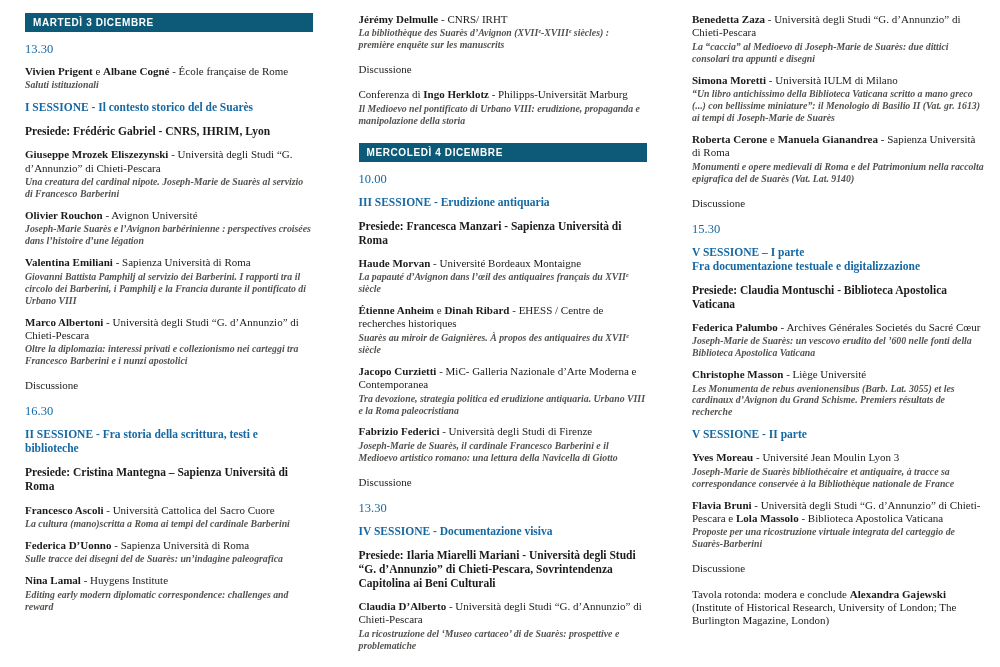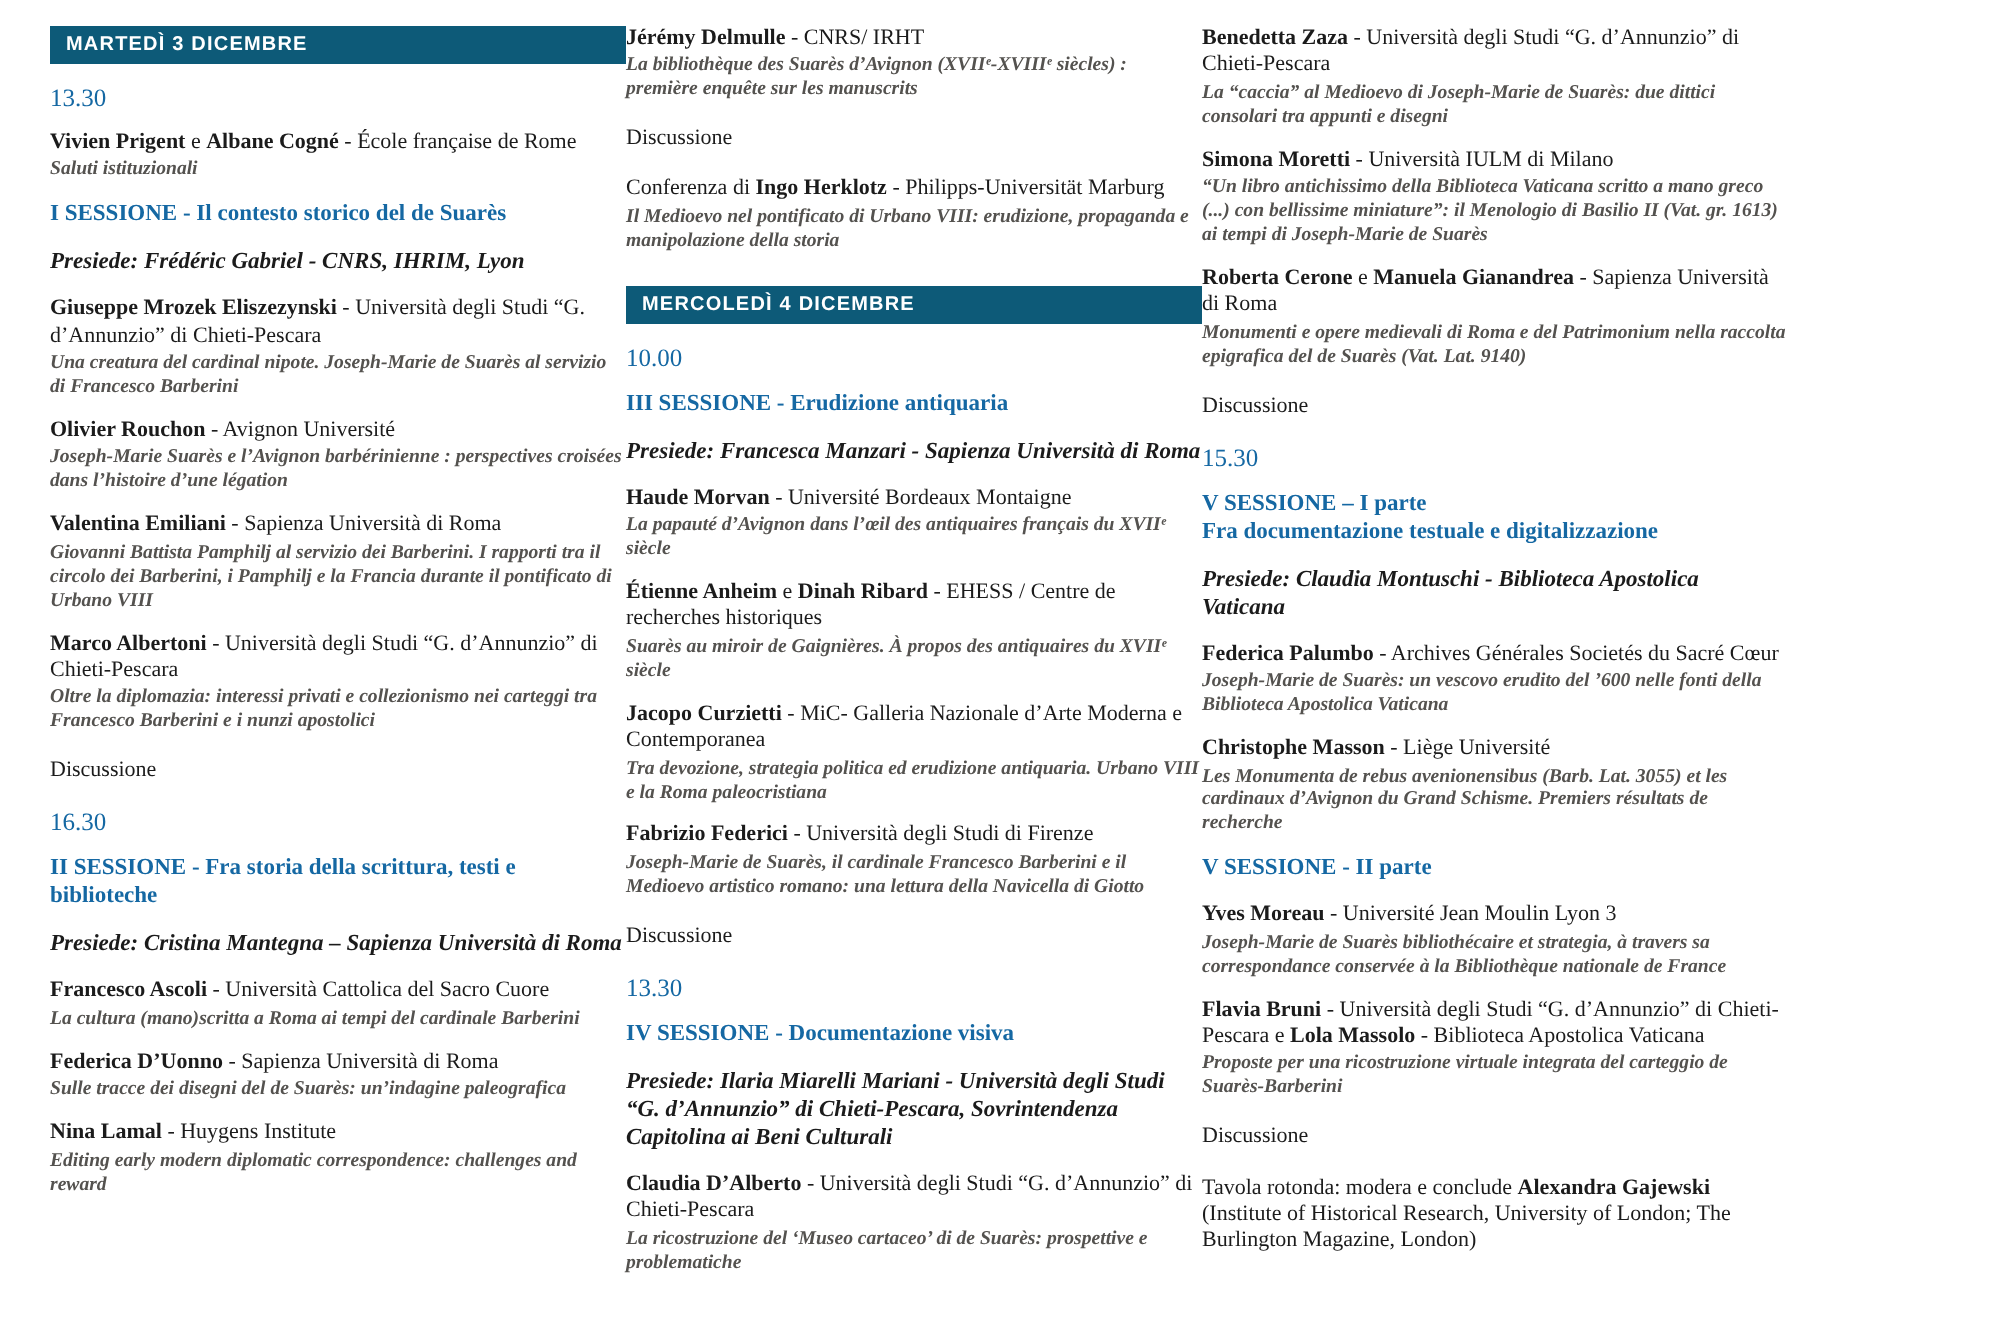--- a/index.html
+++ b/index.html
@@ -7,20 +7,21 @@
     --accent:#1568a3;
     --desc:#54524f;
     --body:#1b1b1b;
     --background:#ffffff;
   }
   *{margin:0;padding:0;box-sizing:border-box;}
   html,body{width:1000px;height:667px;background:var(--background);overflow:hidden;}
   body{font-family:"Liberation Serif",serif;color:var(--body);}
   .page{
     display:flex;
+    justify-content:space-between;
     padding:13px 16px 8px 25px;
     height:667px;
     font-size:11px;
     line-height:1.2;
   }
   .col{width:288px;}
   .col:nth-child(3){width:292px;}
   .day{
     background:var(--day-bar);
     color:#fff;
@@ -44,21 +45,20 @@
     font-size:11.5px;
     white-space:pre-line;
     margin-bottom:10px;
     line-height:1.22;
   }
   .presider{
     font-weight:bold;
     font-size:11.5px;
     margin-bottom:10px;
     line-height:1.22;
-    font-style:italic;
   }
   .entry{margin-bottom:9px;}
   .speaker{font-size:11px;line-height:1.22;}
   .speaker .name{font-weight:bold;}
   .speaker .aff{font-weight:normal;}
   .desc{
     font-style:italic;
     font-size:9.8px;
     color:var(--desc);
     line-height:1.22;
@@ -178,21 +178,21 @@
         <p class="speaker"><span class="name">Federica Palumbo</span><span class="aff"> - Archives Générales Societés du Sacré Cœur</span></p>
         <p class="desc">Joseph-Marie de Suarès: un vescovo erudito del ’600 nelle fonti della Biblioteca Apostolica Vaticana</p>
       </div>
       <div class="entry">
         <p class="speaker"><span class="name">Christophe Masson</span><span class="aff"> - Liège Université</span></p>
         <p class="desc">Les Monumenta de rebus avenionensibus (Barb. Lat. 3055) et les cardinaux d’Avignon du Grand Schisme. Premiers résultats de recherche</p>
       </div>
       <div class="session">V SESSIONE - II parte</div>
       <div class="entry">
         <p class="speaker"><span class="name">Yves Moreau</span><span class="aff"> - Université Jean Moulin Lyon 3</span></p>
-        <p class="desc">Joseph-Marie de Suarès bibliothécaire et strategia, à travers sa correspondance conservée à la Bibliothèque nationale de France</p>
+        <p class="desc">Joseph-Marie de Suarès bibliothécaire et antiquaire, à tracce sa correspondance conservée à la Bibliothèque nationale de France</p>
       </div>
       <div class="entry">
         <p class="speaker"><span class="name">Flavia Bruni</span><span class="aff"> - Università degli Studi “G. d’Annunzio” di Chieti-Pescara e </span><span class="name">Lola Massolo</span><span class="aff"> - Biblioteca Apostolica Vaticana</span></p>
         <p class="desc">Proposte per una ricostruzione virtuale integrata del carteggio de Suarès-Barberini</p>
       </div>
       <div class="text">Discussione</div>
       <div class="entry">
         <p class="speaker"><span class="aff">Tavola rotonda: modera e conclude </span><span class="name">Alexandra Gajewski</span><span class="aff"> (Institute of Historical Research, University of London; The Burlington Magazine, London)</span></p>
       </div>
     </div>

